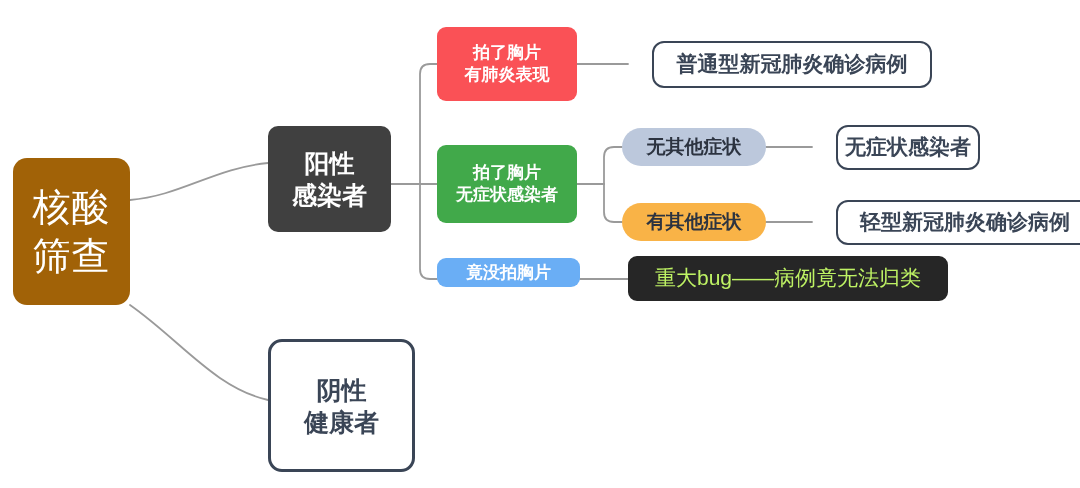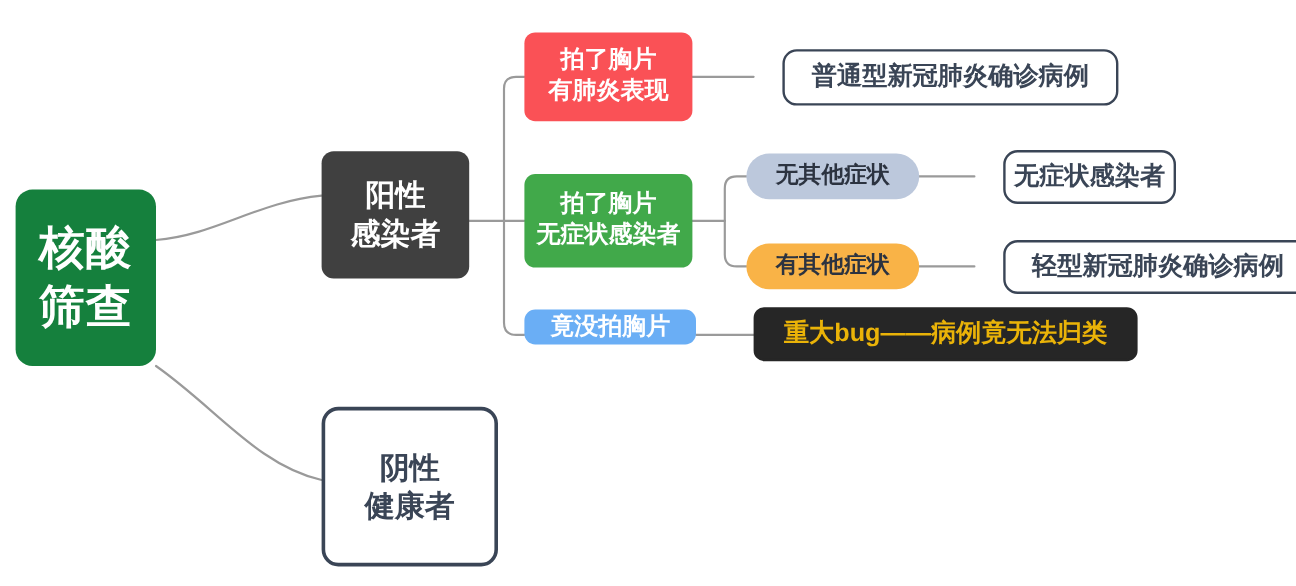--- a/index.html
+++ b/index.html
@@ -36,25 +36,25 @@
     white-space: nowrap;
     z-index: 2;
   }
   .node .line {
     display: block;
     line-height: 1.28;
   }
 
   
   .root {
-    background: #15803d;
+    background: #a16207;
     color: #ffffff;
     border-radius: 14px;
     font-size: 38px;
-    font-weight: bold;
+    font-weight: normal;
     letter-spacing: 1px;
   }
 
   
   .pos-node {
     background: #404040;
     color: #ffffff;
     border-radius: 10px;
     font-size: 25px;
     font-weight: bold;
@@ -65,21 +65,21 @@
     border: 3px solid #3A4556;
     border-radius: 14px;
     font-size: 25px;
     font-weight: bold;
   }
 
   
   .chip {
     color: #ffffff;
     border-radius: 9px;
-    font-size: 20px;
+    font-size: 17px;
     font-weight: bold;
   }
   .chip-red   { background: #FA5156; }
   .chip-green { background: #41A94A; }
   .chip-blue  { background: #6AAEF5; }
 
   
   .pill {
     border-radius: 20px;
     font-size: 19px;
@@ -93,25 +93,25 @@
     background: #ffffff;
     color: #3A4556;
     border: 2.5px solid #3A4556;
     border-radius: 12px;
     font-size: 21px;
     font-weight: bold;
     margin-left: 24px;
   }
   .leaf-dark {
     background: #262626;
-    color: #eab308;
+    color: #bef264;
     border: 2.5px solid #262626;
     border-radius: 9px;
     font-size: 21px;
-    font-weight: bold;
+    font-weight: normal;
   }
 </style>
 </head>
 <body>
 
 <div id="canvas">
 
   <svg id="connectors" viewBox="0 0 1080 488" xmlns="http://www.w3.org/2000/svg">
     <g fill="none" stroke="#9a9a9a" stroke-width="1.8" stroke-linecap="round" stroke-linejoin="round">
 

